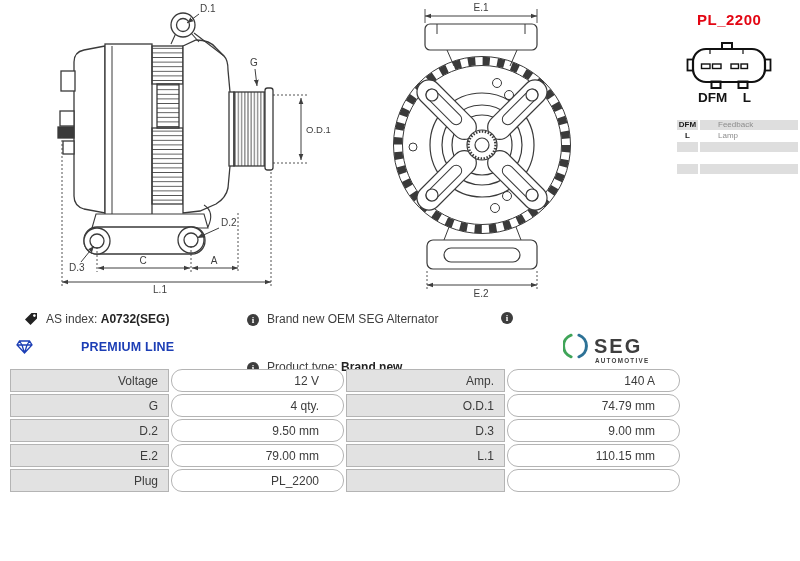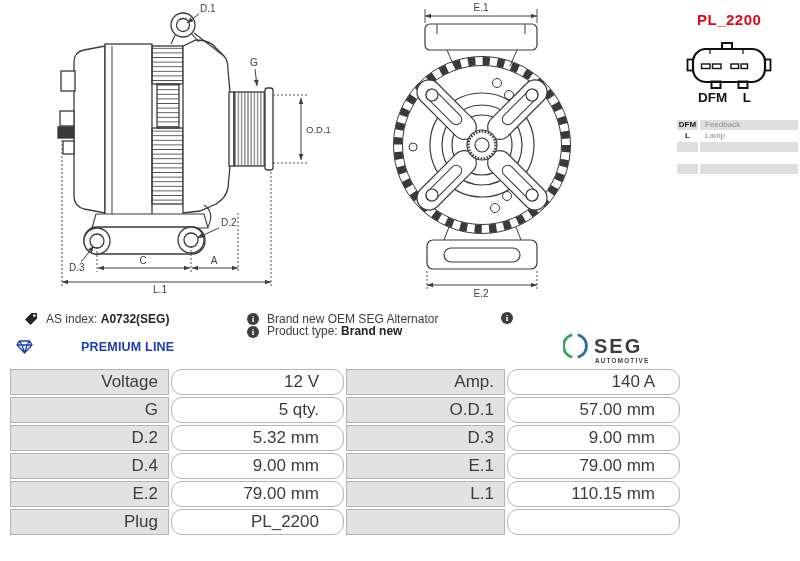--- a/index.html
+++ b/index.html
@@ -16,21 +16,21 @@
     position:absolute;left:697px;top:11px;width:80px;
     font-size:15px;font-weight:bold;color:#e30613;letter-spacing:.5px;
   }
   .pin-labels{
     position:absolute;left:698px;top:90px;width:53px;display:flex;
     justify-content:space-between;font-size:13.5px;font-weight:bold;color:#141414;
   }
   .plug-table{position:absolute;left:677px;top:120px;width:121px;}
   .plug-row{display:flex;height:10px;margin-bottom:1px;line-height:10px;font-size:8px;}
   .plug-key{width:21px;text-align:center;font-weight:bold;color:#1a1a1a;}
-  .plug-val{flex:1;margin-left:2px;color:#8d8d8d;padding-left:5px;}
+  .plug-val{flex:1;margin-left:2px;color:#8d8d8d;padding-left:18px;}
   .plug-row.g .plug-key,.plug-row.g .plug-val{background:#dedede;}
   .plug-row.w .plug-key,.plug-row.w .plug-val{background:#ffffff;}
 
   
   .info-row{position:absolute;display:flex;align-items:center;gap:8px;font-size:12px;color:#3e3e3e;white-space:nowrap;}
   .info-row b{color:#242424;}
   .premium{color:#1c3eb5;font-weight:bold;font-size:12.5px;letter-spacing:.2px;}
   .info-icon{
     display:inline-block;width:12px;height:12px;border-radius:50%;
     background:#3d3d3d;position:relative;flex:0 0 12px;
@@ -39,21 +39,21 @@
     content:"i";position:absolute;left:0;top:0;width:12px;height:12px;
     color:#fff;font-size:9px;font-weight:bold;line-height:12px;text-align:center;
     font-family:"Liberation Serif",serif;
   }
   .seg-logo{position:absolute;left:563px;top:328px;}
 
   
   .spec-wrap{position:absolute;left:8px;top:367px;}
   table.spec{border-collapse:separate;border-spacing:2px;}
   table.spec td{
-    width:143px;height:17px;font-size:17px;color:#3c3c3c;
+    width:143px;height:17px;font-size:12px;color:#3c3c3c;
     border:1px solid #b4b4b4;text-align:right;vertical-align:middle;
   }
   td.lab{background:#e2e2e2;padding:2px 10px 2px 4px;}
   td.val{background:#ffffff;padding:2px 24px 2px 4px;border-color:#bcbcbc;border-radius:11px;}
 </style>
 </head>
 <body>
 
 <svg class="drawings" width="800" height="300" viewBox="0 0 800 300">
   <defs>
@@ -248,26 +248,26 @@
   </span>
 </div>
 
 <div class="info-row" style="left:16px;top:340px;gap:48px;">
   <svg width="17" height="14" viewBox="0 0 17 14" fill="none" stroke="#1c3eb5" stroke-width="1.3">
     <path d="M3.5,1 H13.5 L16,5 L8.5,13 L1,5 Z M1,5 H16 M6,5 L8.5,13 M11,5 L8.5,13 M3.5,1 L6,5 M13.5,1 L11,5"></path>
   </svg>
   <span class="premium">PREMIUM LINE</span>
 </div>
 
-<div class="info-row" style="left:247px;top:312px;">
+<div class="info-row" style="left:247px;top:312px;align-items:flex-end;">
   <span class="info-icon"></span>
   <span>Brand new OEM SEG Alternator</span>
 </div>
 
-<div class="info-row" style="left:247px;top:324px;align-items:flex-end;">
+<div class="info-row" style="left:247px;top:360px;align-items:flex-end;">
   <span class="info-icon"></span>
   <span>
     <span>Product type:</span>
     <b>Brand new</b>
   </span>
 </div>
 
 <div class="info-row" style="left:501px;top:312px;">
   <span class="info-icon"></span>
 </div>
@@ -285,35 +285,29 @@
   <table class="spec">
     <tbody>
       <tr>
         <td class="lab">Voltage</td>
         <td class="val">12 V</td>
         <td class="lab">Amp.</td>
         <td class="val">140 A</td>
       </tr>
       <tr>
         <td class="lab">G</td>
-        <td class="val">5 qty.</td>
+        <td class="val">4 qty.</td>
         <td class="lab">O.D.1</td>
-        <td class="val">57.00 mm</td>
+        <td class="val">74.79 mm</td>
       </tr>
       <tr>
         <td class="lab">D.2</td>
-        <td class="val">5.32 mm</td>
+        <td class="val">9.50 mm</td>
         <td class="lab">D.3</td>
         <td class="val">9.00 mm</td>
-      </tr>
-      <tr>
-        <td class="lab">D.4</td>
-        <td class="val">9.00 mm</td>
-        <td class="lab">E.1</td>
-        <td class="val">79.00 mm</td>
       </tr>
       <tr>
         <td class="lab">E.2</td>
         <td class="val">79.00 mm</td>
         <td class="lab">L.1</td>
         <td class="val">110.15 mm</td>
       </tr>
       <tr>
         <td class="lab">Plug</td>
         <td class="val">PL_2200</td>

